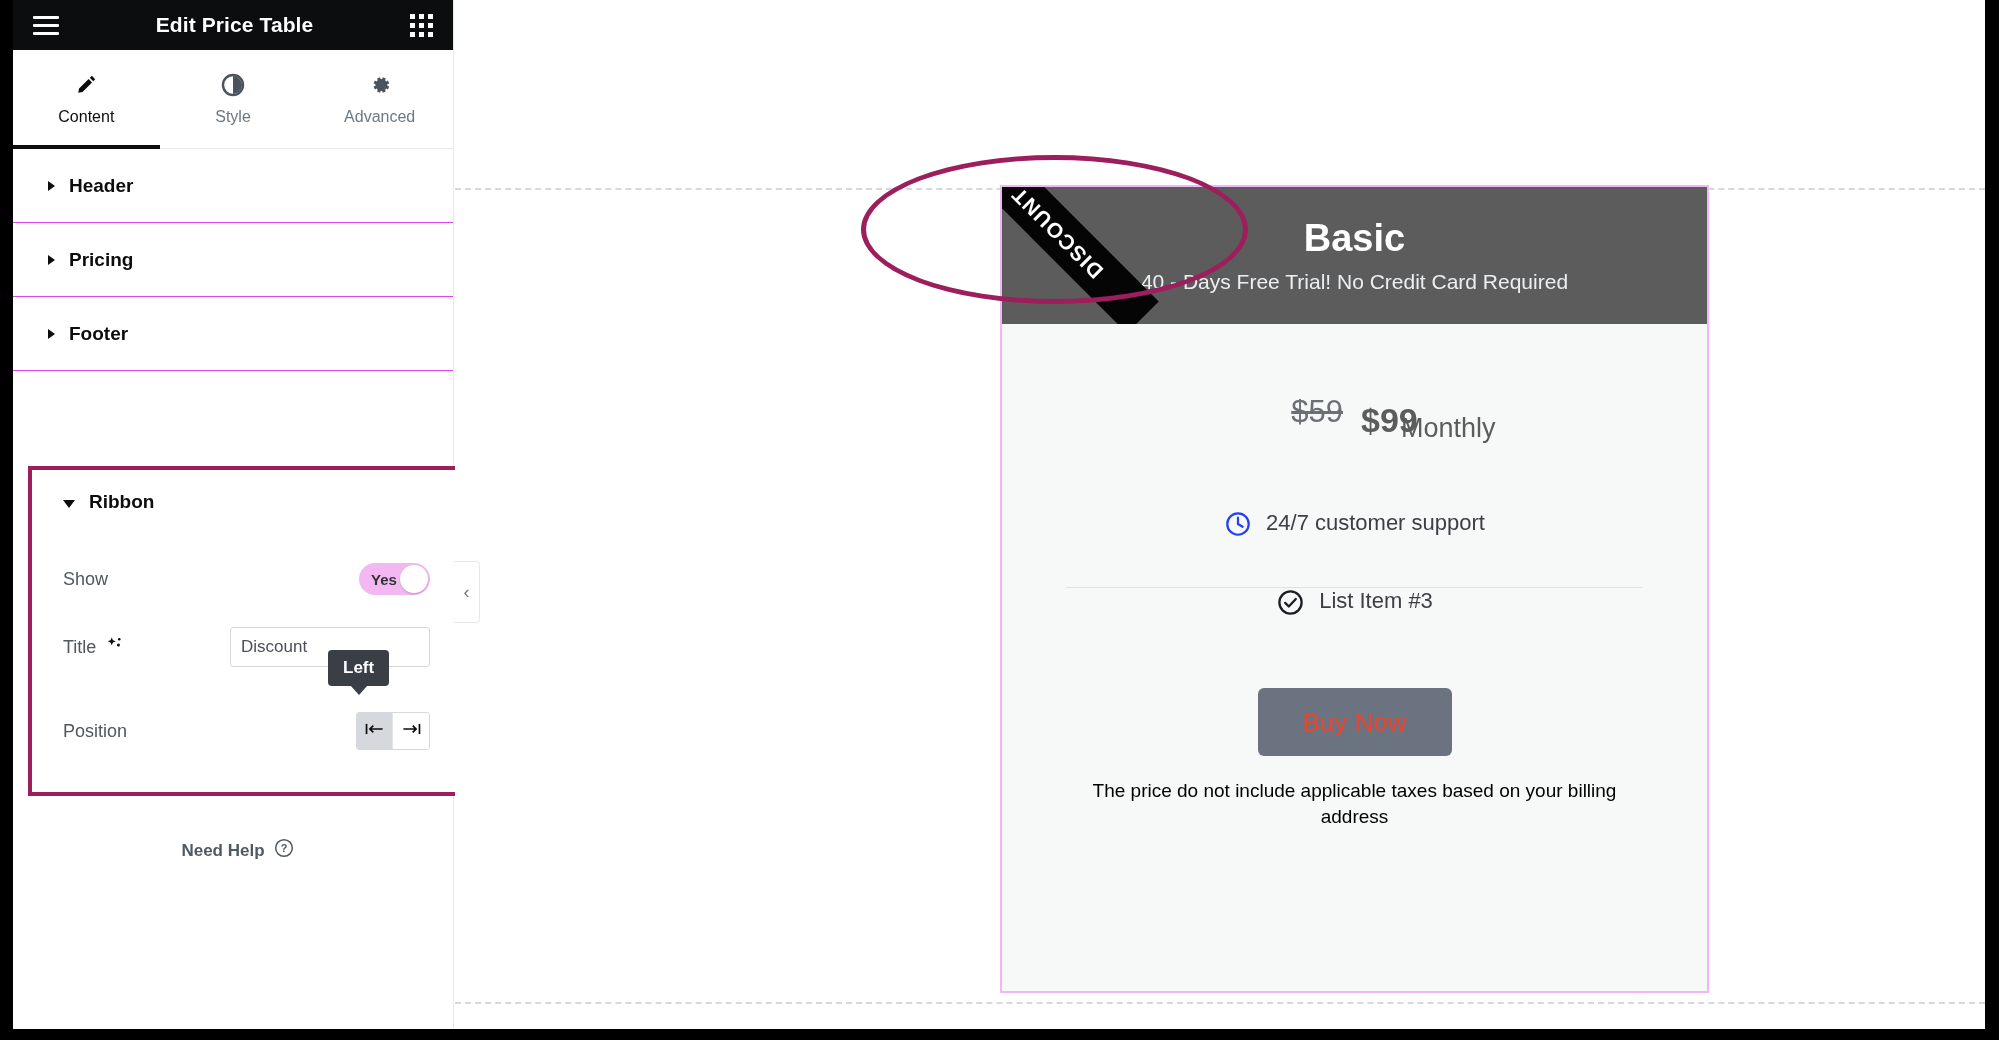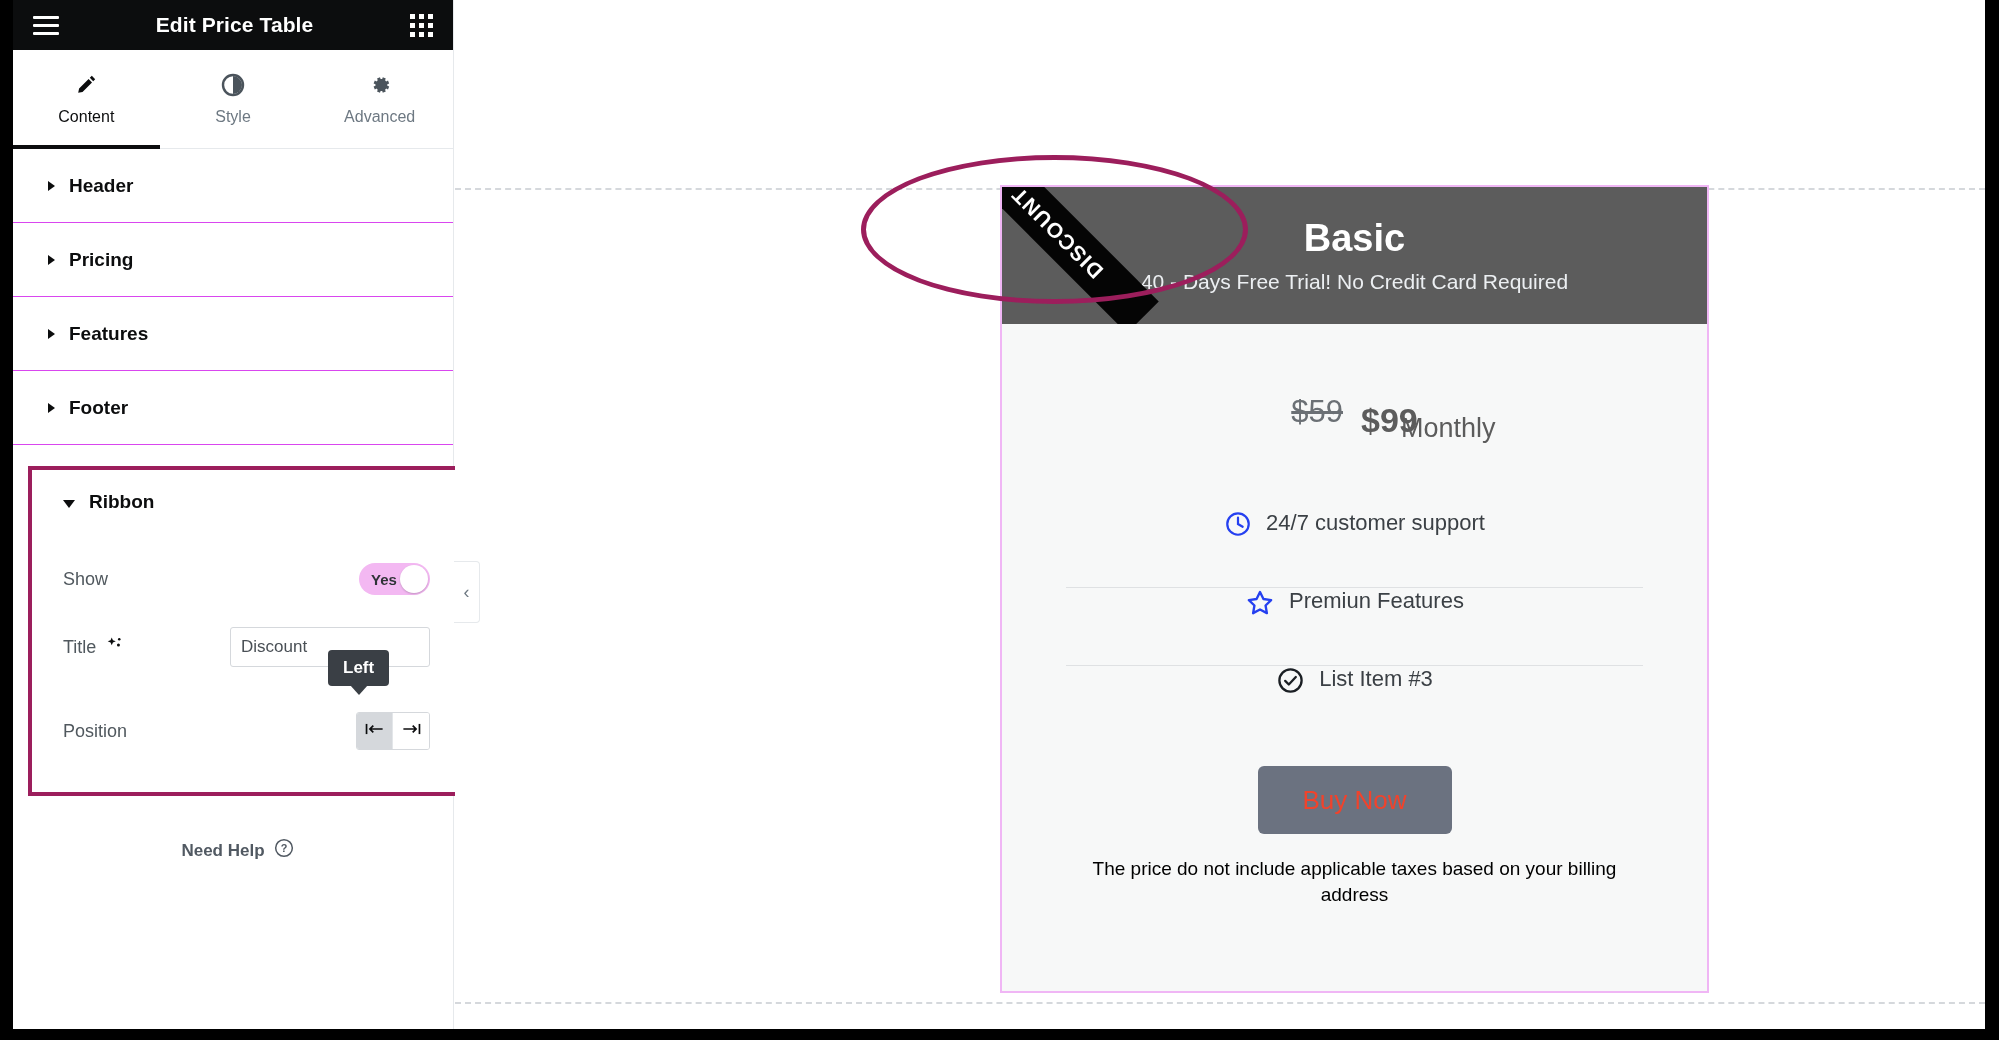--- a/index.html
+++ b/index.html
@@ -463,24 +463,20 @@
       </div>
     </div>
 
     <div class="section">
       <span class="arrow"></span>
       <span class="slabel">Header</span>
     </div>
     <div class="section">
       <span class="arrow"></span>
       <span class="slabel">Pricing</span>
-    </div>
-    <div class="section">
-      <span class="arrow"></span>
-      <span class="slabel">Features</span>
     </div>
     <div class="section">
       <span class="arrow"></span>
       <span class="slabel">Footer</span>
     </div>
 
     <div id="need-help">
       <span>Need Help</span>
       <span>
         <svg width="20" height="20" viewBox="0 0 24 24">
@@ -584,28 +580,20 @@
           <span class="ficon">
             <svg width="28" height="28" viewBox="0 0 24 24">
               <circle cx="12" cy="12" r="9.2" fill="none" stroke="#2540f0" stroke-width="1.9"></circle>
               <path d="M12 6.6V12l4 2.4" fill="none" stroke="#2540f0" stroke-width="1.9" stroke-linecap="round"></path>
             </svg>
           </span>
           <span>24/7 customer support</span>
         </div>
         <div class="feat">
           <span class="ficon">
-            <svg width="30" height="30" viewBox="0 0 24 24">
-              <path d="M12 3.2l2.75 5.57 6.15.9-4.45 4.34 1.05 6.12L12 17.24l-5.5 2.89 1.05-6.12L3.1 9.67l6.15-.9L12 3.2z" fill="none" stroke="#2540f0" stroke-width="1.9" stroke-linejoin="round"></path>
-            </svg>
-          </span>
-          <span>Premiun Features</span>
-        </div>
-        <div class="feat">
-          <span class="ficon">
             <svg width="29" height="29" viewBox="0 0 24 24">
               <circle cx="12" cy="12" r="9.2" fill="none" stroke="#1b1f24" stroke-width="1.9"></circle>
               <path d="M7.6 12.3l3 3 5.8-6.2" fill="none" stroke="#1b1f24" stroke-width="1.9" stroke-linecap="round" stroke-linejoin="round"></path>
             </svg>
           </span>
           <span>List Item #3</span>
         </div>
       </div>
 
       <div id="buy-wrap">

